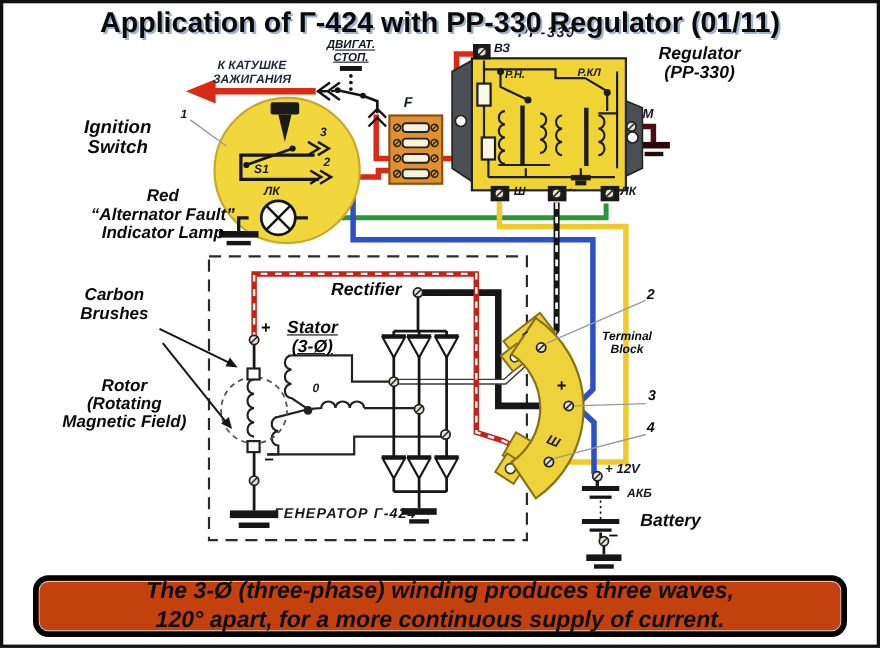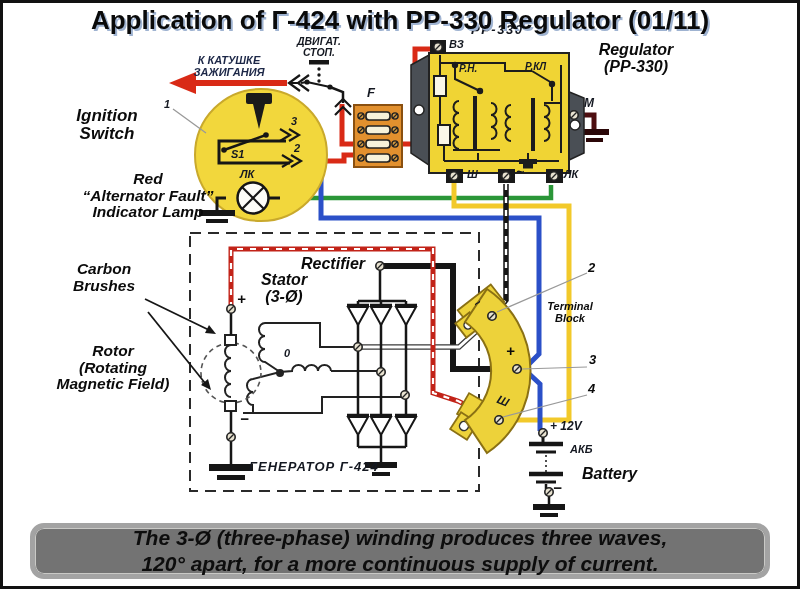--- a/index.html
+++ b/index.html
@@ -13,21 +13,21 @@
        white-space:pre-line;line-height:1.08;z-index:5;}
   .ctr{transform:translateX(-50%);text-align:center;}
   .ru{color:#141821;}
   .title{
     position:absolute;left:50%;top:2px;transform:translateX(-50%);
     font-size:26px;font-weight:bold;color:#0a0a0a;
     white-space:nowrap;text-shadow:2px 2px 0 #9fb3d1;z-index:6;
   }
   .caption-box{
     position:absolute;left:27px;top:520px;width:740px;height:56px;
-    background:#737373;border:5px solid #a3a3a3;border-radius:14px;
+    background:#c2410c;border:5px solid #000000;border-radius:14px;
     box-sizing:border-box;display:flex;align-items:center;justify-content:center;
     z-index:6;box-shadow:inset 0 0 0 1px #c9c9c6;
   }
   .caption-box .txt{
     font-size:21px;font-weight:bold;font-style:italic;color:#0d0d0d;
     text-align:center;white-space:pre-line;line-height:1.22;
   }
 </style>
 </head>
 <body>
@@ -289,32 +289,32 @@
   <div class="lbl ctr" style="left:104px;top:104px;font-size:17px;">Ignition
 Switch</div>
   <div class="lbl ctr" style="left:108px;top:168px;font-size:15.5px;margin-left:37px;">Red
 “Alternator Fault”
 Indicator Lamp</div>
   <div class="lbl ctr" style="left:101px;top:258px;font-size:15.5px;">Carbon
 Brushes</div>
   <div class="lbl ctr" style="left:110px;top:340px;font-size:15.5px;">Rotor
 (Rotating
 Magnetic Field)</div>
-  <div class="lbl ctr" style="left:281px;top:268px;font-size:16px;">Stator
+  <div class="lbl ctr" style="left:281px;top:287px;font-size:16px;text-decoration:underline;">Stator
 (3-Ø)</div>
   <div class="lbl" style="left:298px;top:252px;font-size:16px;">Rectifier</div>
   <div class="lbl ctr" style="left:567px;top:298px;font-size:11px;">Terminal
 Block</div>
   <div class="lbl ctr" style="left:633px;top:38px;font-size:16px;">Regulator
 (PP-330)</div>
   <div class="lbl" style="left:579px;top:462px;font-size:16px;">Battery</div>
 
   <div class="lbl ctr ru" style="left:226px;top:52px;font-size:11px;color:#1c2747;">К КАТУШКЕ
 ЗАЖИГАНИЯ</div>
-  <div class="lbl ctr ru" style="left:316px;top:33px;font-size:10.5px;">ДВИГАТ.
+  <div class="lbl ctr ru" style="left:316px;top:33px;font-size:10.5px;text-decoration:underline;">ДВИГАТ.
 СТОП.</div>
   <div class="lbl ru" style="left:468px;top:20px;font-size:13px;letter-spacing:1.5px;">РР-330</div>
   <div class="lbl ru" style="left:446px;top:36px;font-size:11px;">ВЗ</div>
   <div class="lbl ru" style="left:456px;top:61px;font-size:10px;">Р.Н.</div>
   <div class="lbl ru" style="left:522px;top:59px;font-size:10px;">Р.КЛ</div>
   <div class="lbl ru" style="left:581px;top:94px;font-size:12px;">М</div>
   <div class="lbl ru" style="left:464px;top:166px;font-size:11px;">Ш</div>
   <div class="lbl ru" style="left:513px;top:162px;font-size:14px;">~</div>
   <div class="lbl ru" style="left:561px;top:166px;font-size:11px;">ЛК</div>
   <div class="lbl ru" style="left:364px;top:83px;font-size:13px;">F</div>

